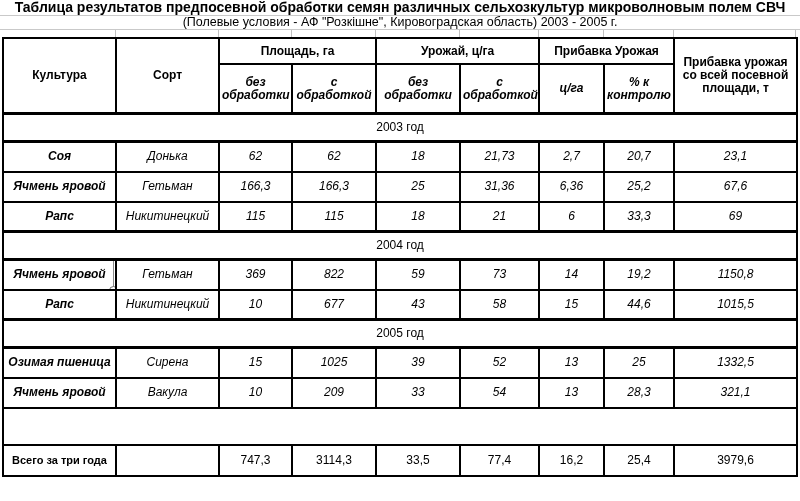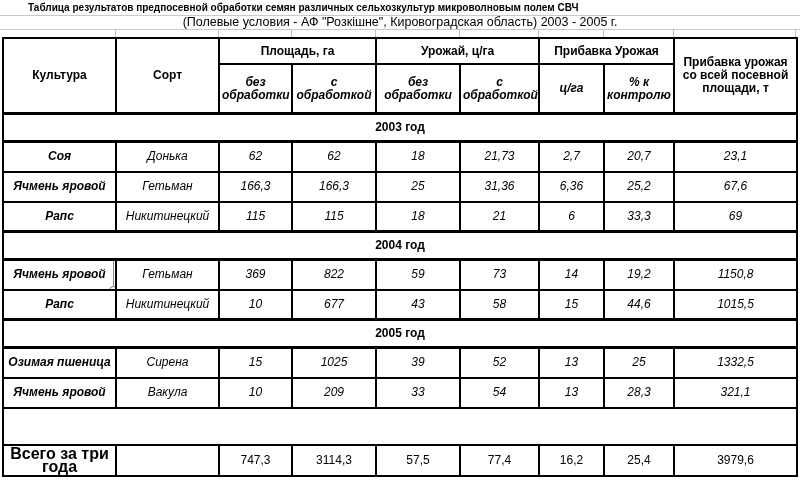--- a/index.html
+++ b/index.html
@@ -1,46 +1,46 @@
 <!DOCTYPE html>
 <html><head>
 <meta charset="utf-8">
 <style>
   html,body{margin:0;padding:0;}
   body{
     width:800px;height:501px;background:#ffffff;color:#000;
     font-family:"Liberation Sans", sans-serif;overflow:hidden;position:relative;
   }
   .title{
-    font-weight:bold;font-size:10px;
-    height:15px;line-height:15px;border-bottom:1px solid #c9c9c9;padding-left:28px;
+    font-weight:bold;font-size:14px;text-align:center;
+    height:15px;line-height:15px;border-bottom:1px solid #c9c9c9;
   }
   .subtitle{
     font-size:12.5px;text-align:center;
     height:13px;line-height:13px;border-bottom:1px solid #c9c9c9;
   }
   .gridband{position:relative;height:7px;}
   .gridband i{position:absolute;top:0;bottom:0;width:1px;background:#c0c0c0;}
   table{
     border-collapse:collapse;table-layout:fixed;
     margin-left:2px;width:794px;
   }
   th,td{
     border:2px solid #000;text-align:center;vertical-align:middle;
     padding:1px 2px;font-size:12px;line-height:13px;overflow:hidden;
   }
   thead th{font-weight:bold;}
   tr.h1 th{height:22px;}
   tr.h2 th{height:45px;border-bottom-width:3px;font-style:italic;}
-  tr.band td{font-weight:bold;border-top-width:3px;border-bottom-width:3px;height:23px;}
+  tr.band td{font-weight:normal;border-top-width:3px;border-bottom-width:3px;height:23px;}
   tr.datarow{height:30px;font-style:italic;}
   td.culture{font-weight:bold;}
   tr.spacer td{height:33px;}
   tr.totalrow{height:31px;}
-  tr.totalrow td.culture{font-size:16px;}
+  tr.totalrow td.culture{font-size:11px;}
   
   td.selected{position:relative;}
   td.selected::before{
     content:"";position:absolute;top:-3px;left:-3px;bottom:-3px;right:0;
     background:#fff;z-index:1;
   }
   td.selected .sel-rect{
     position:absolute;top:-1px;left:-1px;right:1px;bottom:-2px;
     border:1px solid #8a8a8a;z-index:2;
   }
@@ -195,20 +195,20 @@
 
     <tr class="spacer">
         <td colspan="9"></td>
       </tr>
 
     <tr class="totalrow">
       <td class="culture">Всего за три года</td>
       <td></td>
       <td>747,3</td>
       <td>3114,3</td>
-      <td>57,5</td>
+      <td>33,5</td>
       <td>77,4</td>
       <td>16,2</td>
       <td>25,4</td>
       <td>3979,6</td>
     </tr>
   </tbody>
 </table>
 
 </body></html>

